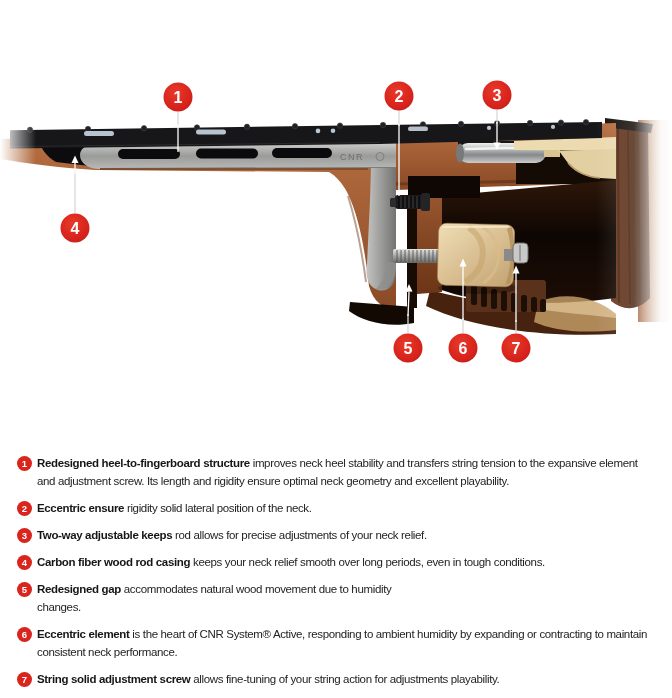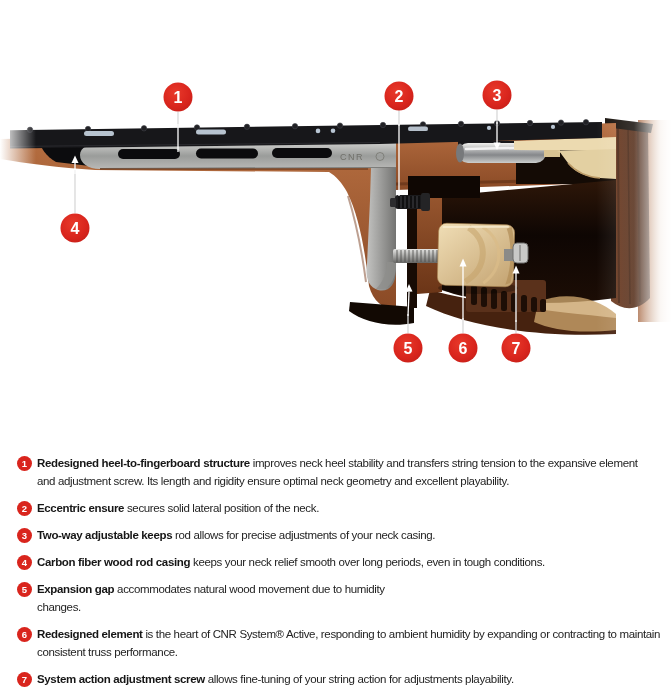--- a/index.html
+++ b/index.html
@@ -262,33 +262,33 @@
         <span>7</span>
       </div>
   </div>
 
   <ol class="legend">
     <li>
       <span class="bullet">1</span><span class="term">Redesigned heel-to-fingerboard structure</span><span class="desc"> improves neck heel stability and transfers string tension to the expansive element
 and adjustment screw. Its length and rigidity ensure optimal neck geometry and excellent playability.</span>
     </li>
     <li>
-      <span class="bullet">2</span><span class="term">Eccentric ensure</span><span class="desc"> secures solid lateral position of the neck.</span>
-    </li>
-    <li>
-      <span class="bullet">3</span><span class="term">Two-way adjustable keeps</span><span class="desc"> rod allows for precise adjustments of your neck casing.</span>
+      <span class="bullet">2</span><span class="term">Eccentric ensure</span><span class="desc"> rigidity solid lateral position of the neck.</span>
+    </li>
+    <li>
+      <span class="bullet">3</span><span class="term">Two-way adjustable keeps</span><span class="desc"> rod allows for precise adjustments of your neck relief.</span>
     </li>
     <li>
       <span class="bullet">4</span><span class="term">Carbon fiber wood rod casing</span><span class="desc"> keeps your neck relief smooth over long periods, even in tough conditions.</span>
     </li>
     <li>
-      <span class="bullet">5</span><span class="term">Expansion gap</span><span class="desc"> accommodates natural wood movement due to humidity
+      <span class="bullet">5</span><span class="term">Redesigned gap</span><span class="desc"> accommodates natural wood movement due to humidity
 changes.</span>
     </li>
     <li>
-      <span class="bullet">6</span><span class="term">Redesigned element</span><span class="desc"> is the heart of CNR System® Active, responding to ambient humidity by expanding or contracting to maintain
-consistent truss performance.</span>
-    </li>
-    <li>
-      <span class="bullet">7</span><span class="term">System action adjustment screw</span><span class="desc"> allows fine-tuning of your string action for adjustments playability.</span>
+      <span class="bullet">6</span><span class="term">Eccentric element</span><span class="desc"> is the heart of CNR System® Active, responding to ambient humidity by expanding or contracting to maintain
+consistent neck performance.</span>
+    </li>
+    <li>
+      <span class="bullet">7</span><span class="term">String solid adjustment screw</span><span class="desc"> allows fine-tuning of your string action for adjustments playability.</span>
     </li>
   </ol>
 </div>
 
 </body></html>

